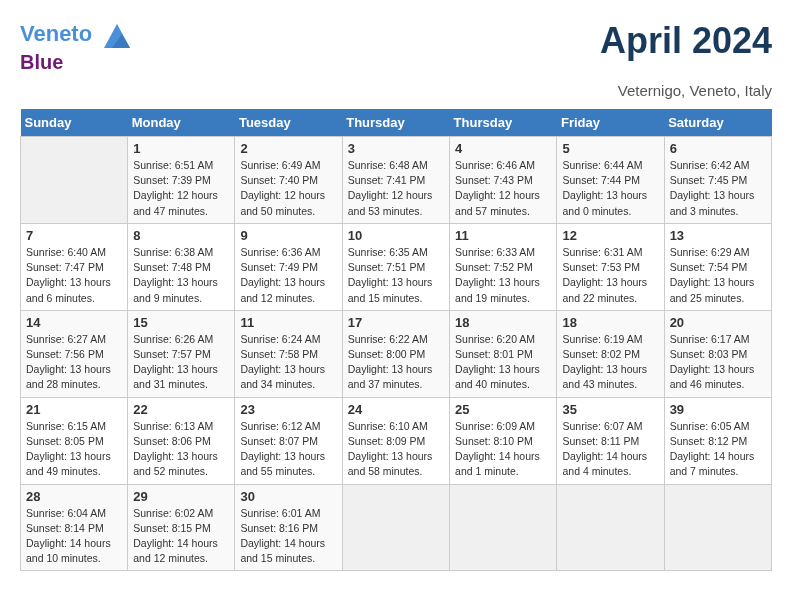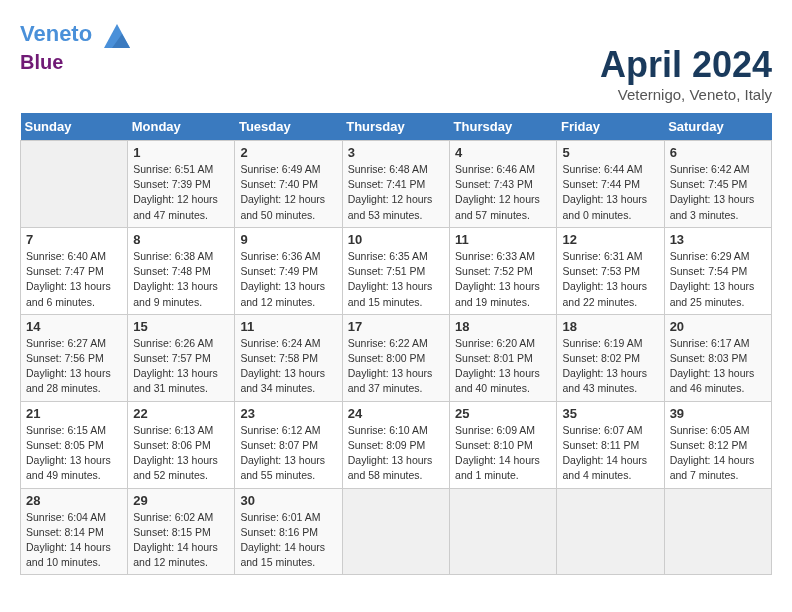--- a/index.html
+++ b/index.html
@@ -34,25 +34,25 @@
       height: 30px;
       margin-left: 4px;
     }
     .title-block {
       text-align: right;
     }
     .month-title {
       font-size: 36px;
       font-weight: bold;
       color: #1a3a5c;
-      margin-top: 24px;
     }
     .location {
       font-size: 15px;
       color: #555;
+      margin-top: 20px;
     }
     table {
       width: 100%;
       border-collapse: collapse;
       font-size: 11px;
       padding-left: 9px;
     }
     thead tr th {
       background-color: #3a7abf;
       color: #fff;

